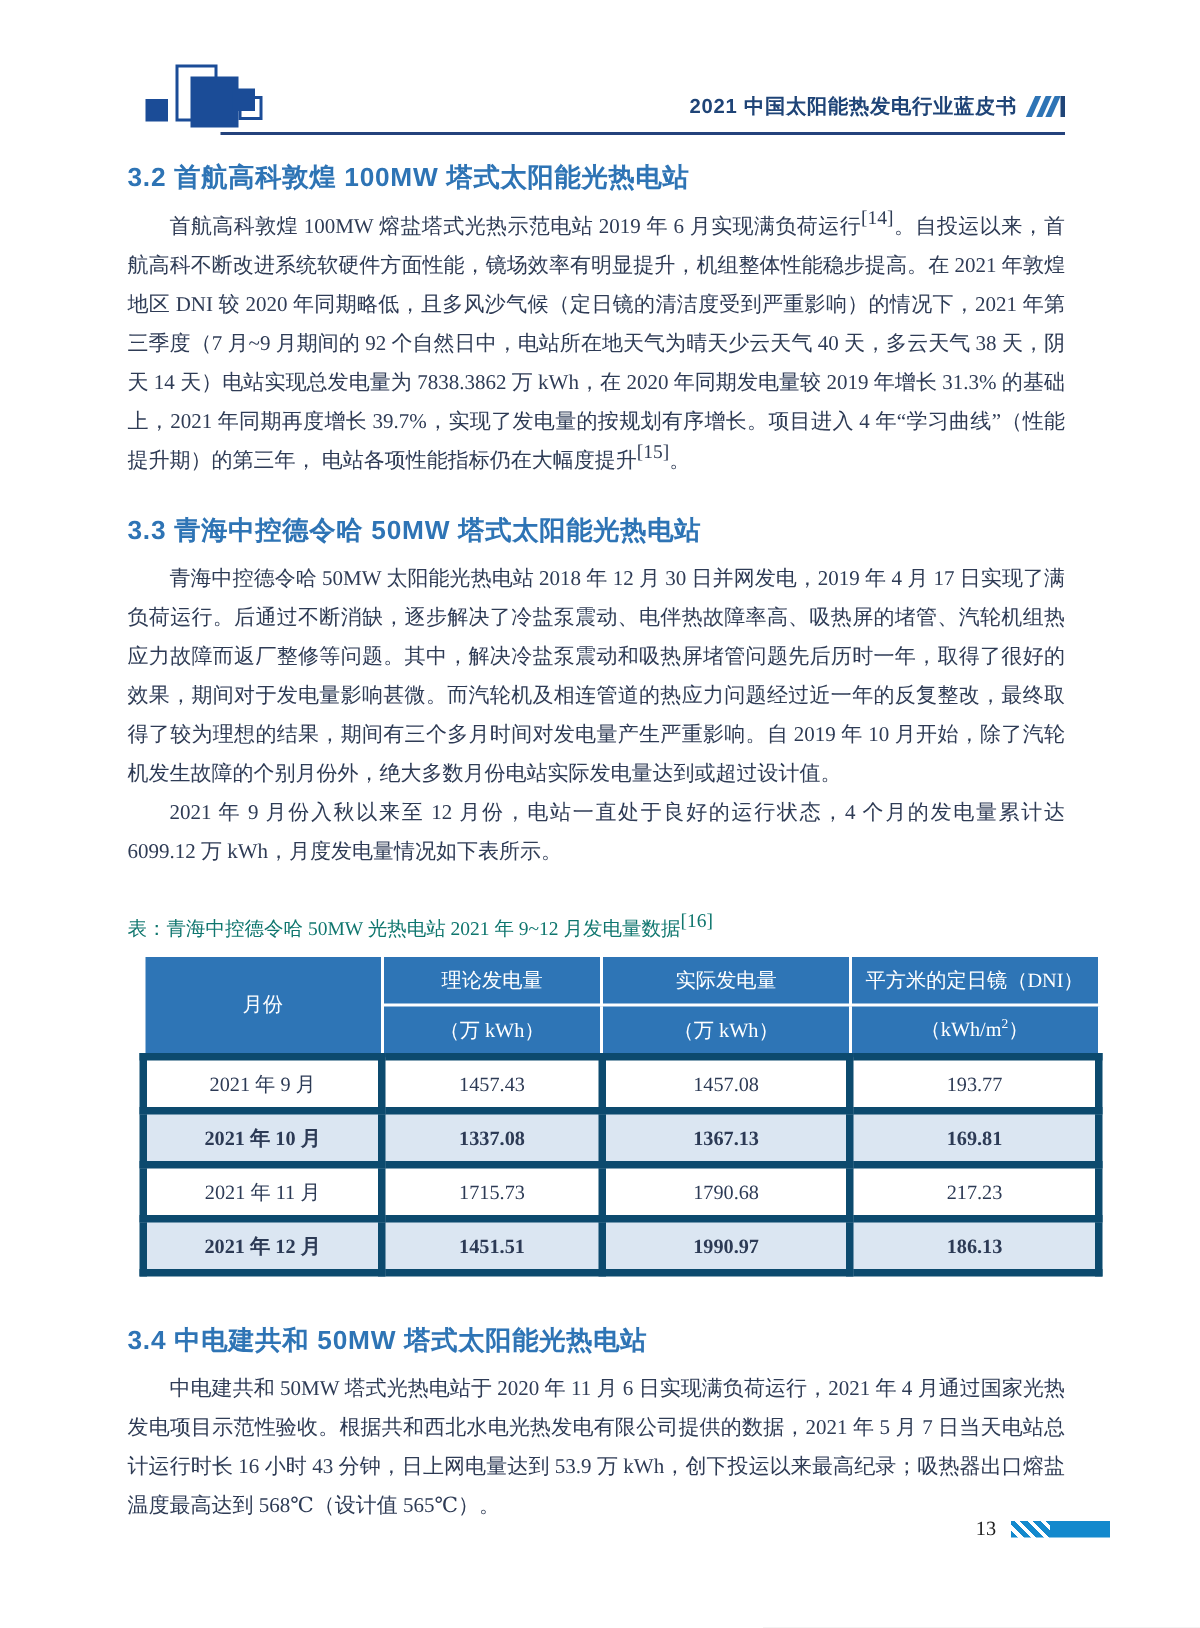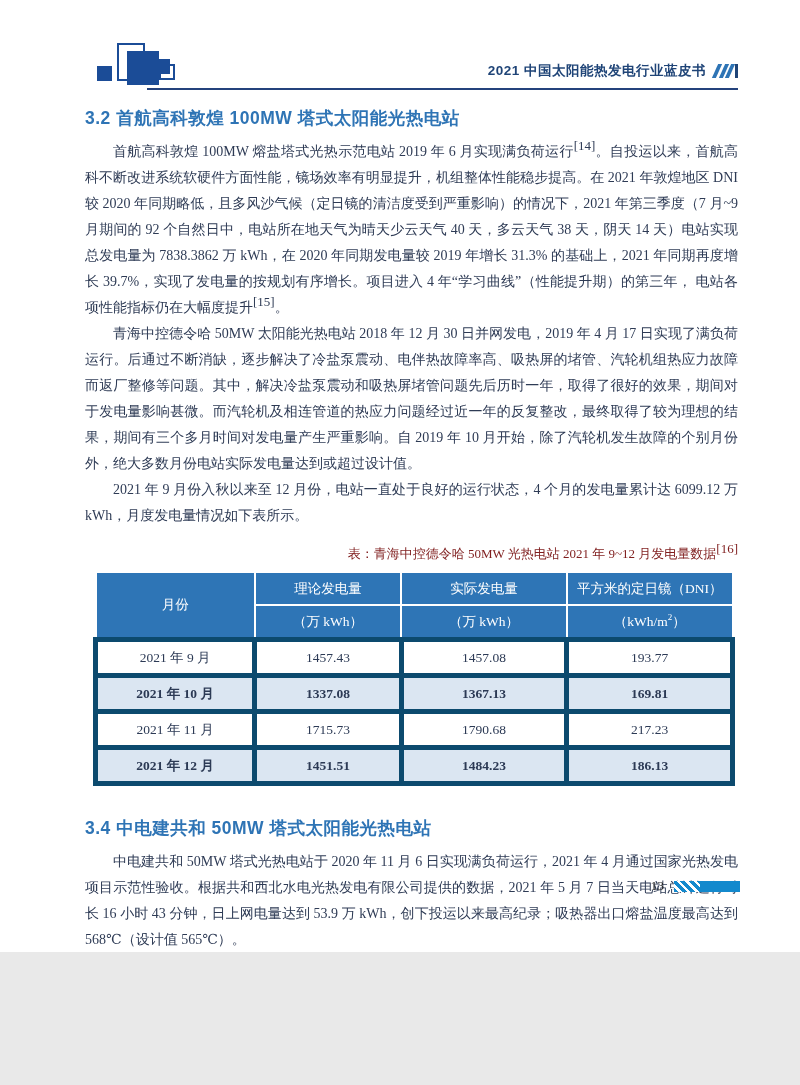--- a/index.html
+++ b/index.html
@@ -1,25 +1,25 @@
 <!DOCTYPE html>
 <html><head>
 <meta charset="utf-8">
 <style>
   html,body{margin:0;padding:0;background:#e9e9e9;}
   .page{
     position:relative;
-    width:800px;height:952px;
+    width:800px;height:1085px;
     margin:0 auto;
     background:#ffffff;
     font-family:"Liberation Serif","DejaVu Serif",serif;
     color:#2e3b55;
     overflow:hidden;
     box-sizing:border-box;
-    padding:40px 62px 0 85px;
+    padding:40px 90px 0 85px;
   }
   
   .hdr{position:relative;height:50px;}
   .logo{position:absolute;left:0;top:0;width:100px;height:48px;}
   .logo div{position:absolute;box-sizing:border-box;}
   .sq-a{left:12px;top:26px;width:15px;height:15px;background:#1b4c97;}
   .sq-b{left:32px;top:3px;width:28px;height:38px;border:2px solid #1b4c97;background:#fff;z-index:0;}
   .sq-c{left:42px;top:11px;width:32px;height:34px;background:#1b4c97;z-index:1;}
   .sq-d{left:74px;top:24px;width:16px;height:16px;border:2px solid #1b4c97;background:#fff;z-index:0;}
   .sq-e{left:70px;top:19px;width:15px;height:15px;background:#1b4c97;z-index:1;}
@@ -37,21 +37,21 @@
   }
   .h-32{margin:16px 0 9px;}
   .h-33{margin:20px 0 9px;}
   .h-34{margin:30px 0 9px;}
   p.body{
     margin:0;font-size:14px;line-height:26px;
     text-align:justify;text-indent:2em;color:#2e3b55;
   }
   p.body sup,.caption sup{font-size:13px;line-height:0;}
   
-  .caption{margin:16px 0 8px;text-align:right;font-size:13px;color:#7f1d1d;}
+  .caption{margin:28px 0 8px;text-align:left;font-size:13px;color:#0f766e;}
   table{border-collapse:collapse;margin-left:8px;width:642px;table-layout:fixed;}
   col.c1{width:25%;} col.c2{width:23%;} col.c3{width:26%;} col.c4{width:26%;}
   th{
     background:#2e75b6;color:#ffffff;font-weight:normal;
     font-size:13.5px;height:29px;border:2px solid #ffffff;
     font-family:"Liberation Serif","DejaVu Serif",serif;
   }
   td{
     border:5px solid #0c4a6e;height:29px;text-align:center;
     font-size:13.5px;color:#2c3a55;background:#ffffff;
@@ -87,20 +87,21 @@
           <i></i>
           <i class="vbar"></i>
       </span>
     </div>
     <div class="hdr-rule"></div>
   </div>
 
   <h2 class="h-32">3.2 首航高科敦煌 100MW 塔式太阳能光热电站</h2>
   <p class="body"><span>首航高科敦煌 100MW 熔盐塔式光热示范电站 2019 年 6 月实现满负荷运行</span><sup>[14]</sup><span>。自投运以来，首航高科不断改进系统软硬件方面性能，镜场效率有明显提升，机组整体性能稳步提高。在 2021 年敦煌地区 DNI 较 2020 年同期略低，且多风沙气候（定日镜的清洁度受到严重影响）的情况下，2021 年第三季度（7 月~9 月期间的 92 个自然日中，电站所在地天气为晴天少云天气 40 天，多云天气 38 天，阴天 14 天）电站实现总发电量为 7838.3862 万 kWh，在 2020 年同期发电量较 2019 年增长 31.3% 的基础上，2021 年同期再度增长 39.7%，实现了发电量的按规划有序增长。项目进入 4 年“学习曲线”（性能提升期）的第三年， 电站各项性能指标仍在大幅度提升</span><sup>[15]</sup><span>。</span></p>
 
+  <h2 class="h-33">3.3 青海中控德令哈 50MW 塔式太阳能光热电站</h2>
   <p class="body"><span>青海中控德令哈 50MW 太阳能光热电站 2018 年 12 月 30 日并网发电，2019 年 4 月 17 日实现了满负荷运行。后通过不断消缺，逐步解决了冷盐泵震动、电伴热故障率高、吸热屏的堵管、汽轮机组热应力故障而返厂整修等问题。其中，解决冷盐泵震动和吸热屏堵管问题先后历时一年，取得了很好的效果，期间对于发电量影响甚微。而汽轮机及相连管道的热应力问题经过近一年的反复整改，最终取得了较为理想的结果，期间有三个多月时间对发电量产生严重影响。自 2019 年 10 月开始，除了汽轮机发生故障的个别月份外，绝大多数月份电站实际发电量达到或超过设计值。</span></p>
   <p class="body"><span>2021 年 9 月份入秋以来至 12 月份，电站一直处于良好的运行状态，4 个月的发电量累计达 6099.12 万 kWh，月度发电量情况如下表所示。</span></p>
 
   <div class="caption"><span>表：青海中控德令哈 50MW 光热电站 2021 年 9~12 月发电量数据</span><sup>[16]</sup></div>
   <table>
     <colgroup>
         <col class="c1">
         <col class="c2">
         <col class="c3">
         <col class="c4">
@@ -133,21 +134,21 @@
         </tr>
         <tr>
           <td>2021 年 11 月</td>
           <td>1715.73</td>
           <td>1790.68</td>
           <td>217.23</td>
         </tr>
         <tr class="alt">
           <td>2021 年 12 月</td>
           <td>1451.51</td>
-          <td>1484.23</td>
+          <td>1990.97</td>
           <td>186.13</td>
         </tr>
       </tbody>
   </table>
 
   <h2 class="h-34">3.4  中电建共和 50MW 塔式太阳能光热电站</h2>
   <p class="body"><span>中电建共和 50MW 塔式光热电站于 2020 年 11 月 6 日实现满负荷运行，2021 年 4 月通过国家光热发电项目示范性验收。根据共和西北水电光热发电有限公司提供的数据，2021 年 5 月 7 日当天电站总计运行时长 16 小时 43 分钟，日上网电量达到 53.9 万 kWh，创下投运以来最高纪录；吸热器出口熔盐温度最高达到 568℃（设计值 565℃）。</span></p>
 
   <div class="ftr">
     <span class="pagenum">13</span>

